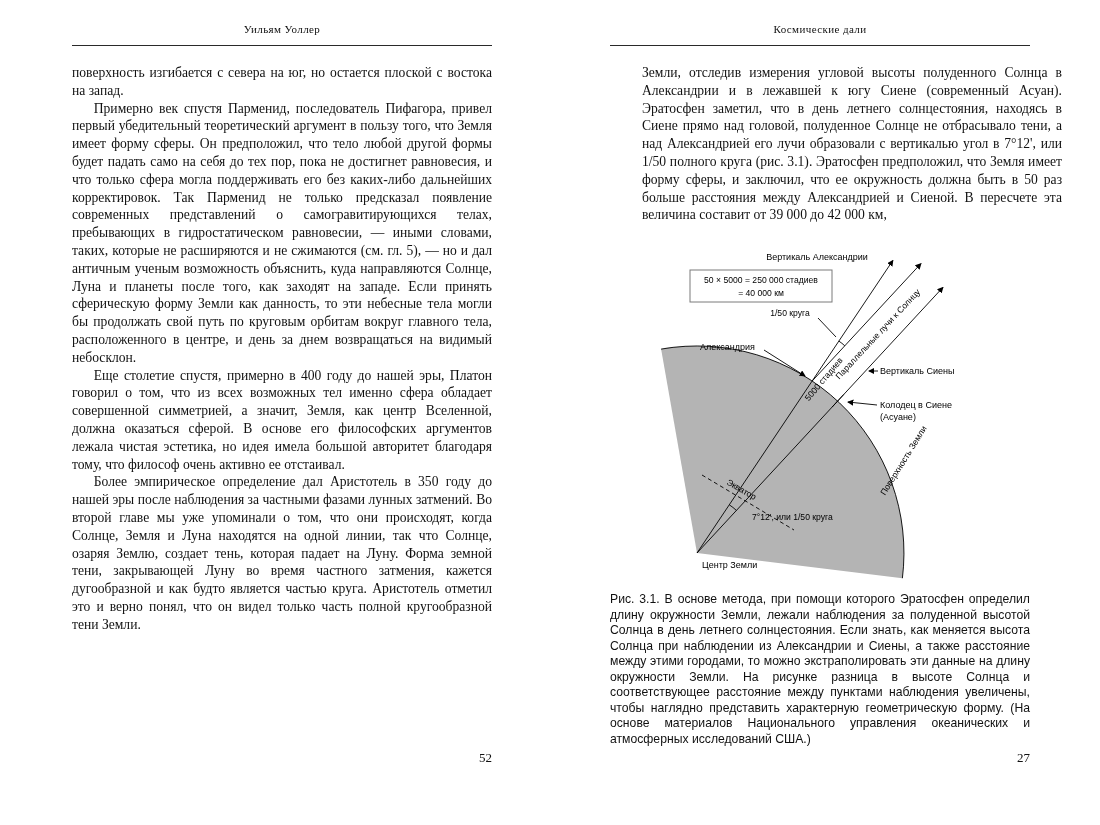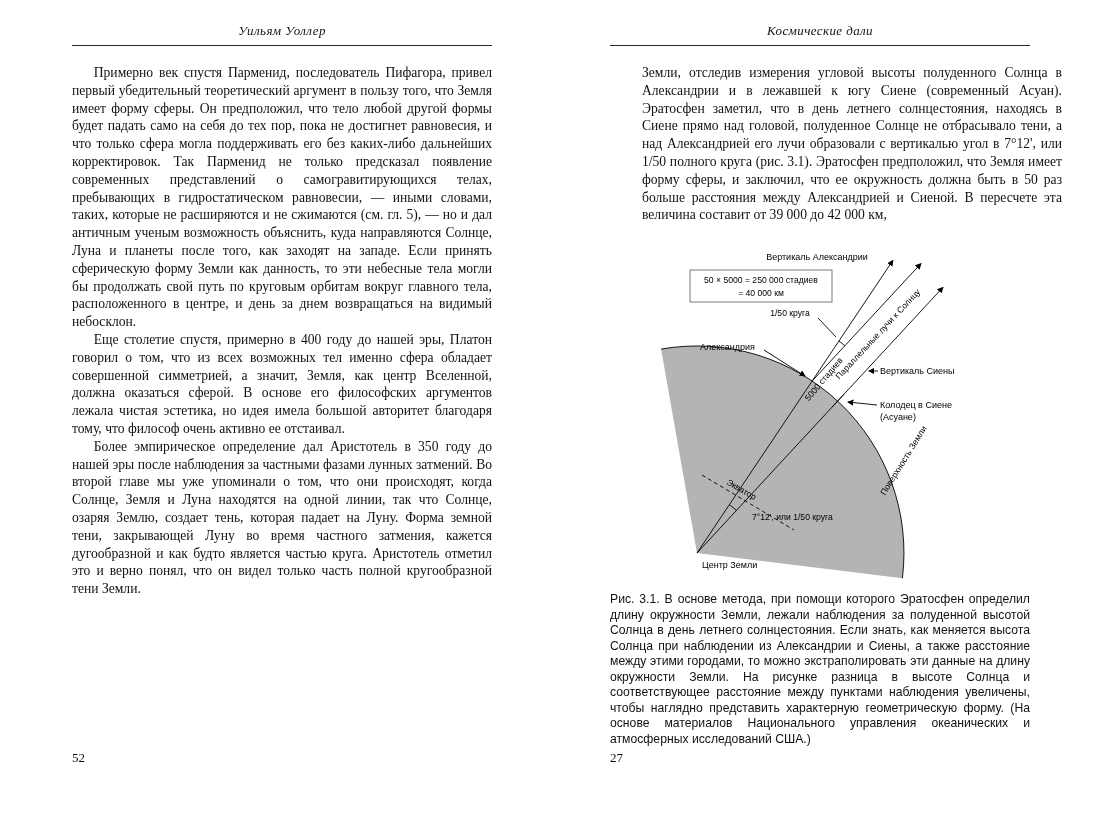--- a/index.html
+++ b/index.html
@@ -1,41 +1,42 @@
 <!DOCTYPE html>
 <html><head>
 <meta charset="utf-8">
 <style>
   * { margin:0; padding:0; box-sizing:border-box; }
   html,body { background:#ffffff; }
   body {
     width:1100px; height:825px; position:relative; overflow:hidden;
     font-family:"Liberation Serif", serif; color:#111;
   }
-  .running-head { position:absolute; top:23px; width:420px; text-align:center; font-size:13px; letter-spacing:.4px;font-style:italic; }
+  .running-head { position:absolute; top:23px; width:420px; text-align:center; font-size:11px; letter-spacing:.4px; }
   .head-rule { position:absolute; top:45px; width:420px; border-top:1px solid #2a2a2a; height:0; }
   .body-text { position:absolute; top:64px; width:420px; font-size:13.6px; line-height:17.8px; text-align:justify; }
   .body-text p { text-indent:1.6em; }
   .body-text p.noindent { text-indent:0; }
-  .page-num { position:absolute; top:750px; width:420px; text-align:left; font-size:13px; }
+  .page-num { position:absolute; top:750px; width:420px; text-align:right; font-size:13px; }
   .figure-wrap { position:absolute; left:612px; top:250px; width:418px; height:338px; }
   .caption { position:absolute; left:610px; top:592px; width:420px;
     font-family:"Liberation Sans", sans-serif; font-size:12.2px; line-height:15.5px; text-align:justify; }
   .caption b { font-weight:normal; }
   svg text { font-family:"Liberation Sans", sans-serif; font-size:9px; fill:#000; }
   svg .small { font-size:8.6px; }
   svg line, svg path.ln { stroke:#000; stroke-width:0.9; fill:none; }
 </style>
 </head>
 <body>
 
 <div class="running-head" style="left:72px">Уильям Уоллер</div>
 <div class="head-rule" style="left:72px"></div>
 
 <div class="body-text" style="left:72px">
+  <p class="noindent">поверхность изгибается с севера на юг, но остается плоской с востока на запад.</p>
   <p>Примерно век спустя Парменид, последователь Пифагора, привел первый убедительный теоретический аргумент в пользу того, что Земля имеет форму сферы. Он предположил, что тело любой другой формы будет падать само на себя до тех пор, пока не достигнет равновесия, и что только сфера могла поддерживать его без каких-либо дальнейших корректировок. Так Парменид не только предсказал появление современных представлений о самогравитирующихся телах, пребывающих в гидростатическом равновесии, — иными словами, таких, которые не расширяются и не сжимаются (см. гл. 5), — но и дал античным ученым возможность объяснить, куда направляются Солнце, Луна и планеты после того, как заходят на западе. Если принять сферическую форму Земли как данность, то эти небесные тела могли бы продолжать свой путь по круговым орбитам вокруг главного тела, расположенного в центре, и день за днем возвращаться на видимый небосклон.</p>
   <p>Еще столетие спустя, примерно в 400 году до нашей эры, Платон говорил о том, что из всех возможных тел именно сфера обладает совершенной симметрией, а значит, Земля, как центр Вселенной, должна оказаться сферой. В основе его философских аргументов лежала чистая эстетика, но идея имела большой авторитет благодаря тому, что философ очень активно ее отстаивал.</p>
   <p>Более эмпирическое определение дал Аристотель в 350 году до нашей эры после наблюдения за частными фазами лунных затмений. Во второй главе мы уже упоминали о том, что они происходят, когда Солнце, Земля и Луна находятся на одной линии, так что Солнце, озаряя Землю, создает тень, которая падает на Луну. Форма земной тени, закрывающей Луну во время частного затмения, кажется дугообразной и как будто является частью круга. Аристотель отметил это и верно понял, что он видел только часть полной кругообразной тени Земли.</p>
 </div>
 
 <div class="page-num" style="left:72px">52</div>
 
 <div class="running-head" style="left:610px">Космические дали</div>
 <div class="head-rule" style="left:610px"></div>
 

